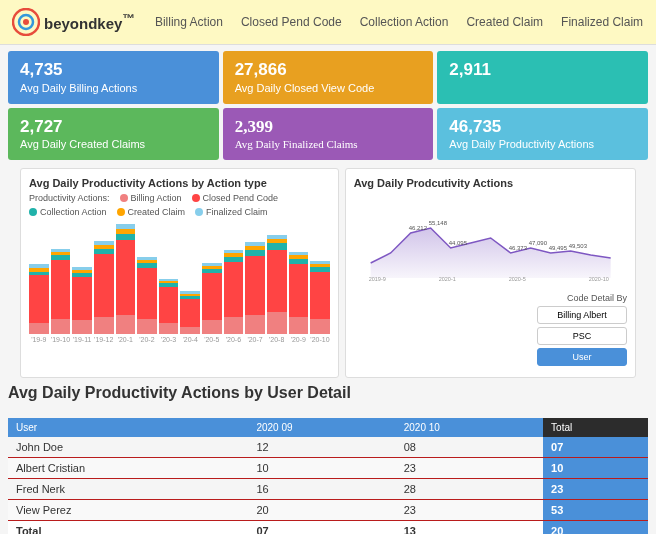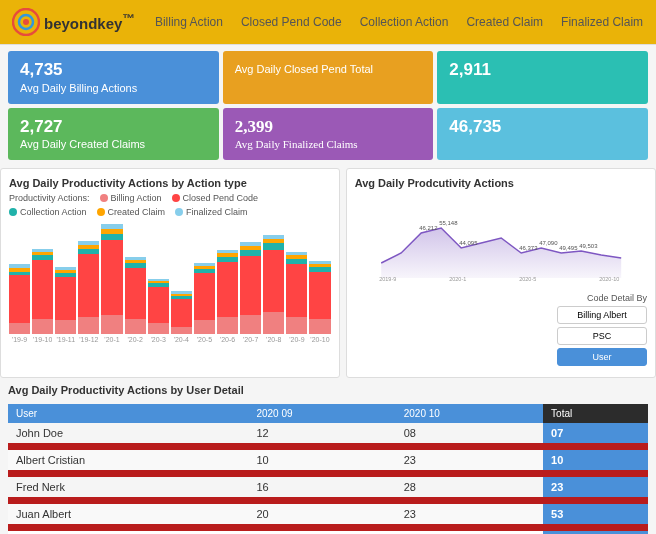--- a/index.html
+++ b/index.html
@@ -1,20 +1,20 @@
 <!DOCTYPE html>
 <html><head>
   <meta charset="utf-8">
   <style>
     * { box-sizing: border-box; margin: 0; padding: 0; }
     body { font-family: Arial, sans-serif; background: #f5f5f5; width: 656px; min-height: 534px; overflow: hidden; }
 
     
     .header {
-      background: #eab308;
+      background: #fef9c3;
       display: flex;
       align-items: center;
       padding: 8px 12px;
       border-bottom: 1px solid #ddd;
     }
     .logo {
       display: flex;
       align-items: center;
       margin-right: 20px;
     }
@@ -64,21 +64,21 @@
     .kpi-orange { background: #E8A020; }
     .kpi-teal { background: #2BBFB3; }
     .kpi-green { background: #5CB85C; }
     .kpi-purple { background: #9B59B6; font-family: Liberation Serif, serif; }
     .kpi-light-blue { background: #5BC0DE; }
 
     
     .charts-row {
       display: flex;
       gap: 6px;
-      padding: 0 0;
+      padding: 0 20px;
       margin-top: 2px;
     }
     .chart-box {
       background: #fff;
       border: 1px solid #ddd;
       border-radius: 3px;
       padding: 8px;
     }
     .chart-box-left {
       flex: 1.1;
@@ -179,41 +179,41 @@
       color: #fff;
       border-color: #4A90D9;
     }
 
     
     .table-section {
       padding: 0 8px;
       margin-top: 6px;
     }
     .table-title {
-      font-size: 11px;
+      font-size: 16px;
       font-weight: bold;
       color: #333;
-      margin-bottom: 8px;
+      margin-bottom: 16px;
     }
     .data-table {
       width: 100%;
       border-collapse: collapse;
       font-size: 11px;
     }
     .data-table th {
       background: #4A90D9;
       color: #fff;
       padding: 4px 8px;
       text-align: left;
       font-weight: normal;
       font-size: 10px;
     }
     .data-table td {
       padding: 4px 8px;
-      border-bottom: 7px solid #b91c1c;
+      border-bottom: 1px solid #b91c1c;
       color: #333;
     }
     .data-table tr:nth-child(even) td { background: #f9f9f9; }
     .data-table .total-row td {
       font-weight: bold;
       background: #fff;
       border-top: 1px solid #ccc;
     }
     .data-table .total-col {
       background: #4A90D9 !important;
@@ -247,35 +247,37 @@
     <a>Finalized Claim</a>
   </nav>
 </div>
 
 <div class="kpi-grid">
   <div class="kpi-card kpi-blue">
     <div class="kpi-value">4,735</div>
     <div class="kpi-label">Avg Daily Billing Actions</div>
   </div>
   <div class="kpi-card kpi-orange">
-    <div class="kpi-label">Avg Daily Closed Pend Total</div>
+    <div class="kpi-value">27,866</div>
+    <div class="kpi-label">Avg Daily Closed View Code</div>
   </div>
   <div class="kpi-card kpi-teal">
     <div class="kpi-value">2,911</div>
   </div>
   <div class="kpi-card kpi-green">
     <div class="kpi-value">2,727</div>
     <div class="kpi-label">Avg Daily Created Claims</div>
   </div>
   <div class="kpi-card kpi-purple">
     <div class="kpi-value">2,399</div>
     <div class="kpi-label">Avg Daily Finalized Claims</div>
   </div>
   <div class="kpi-card kpi-light-blue">
     <div class="kpi-value">46,735</div>
+    <div class="kpi-label">Avg Daily Productivity Actions</div>
   </div>
 </div>
 
 <div class="charts-row">
 
   <div class="chart-box chart-box-left">
     <div class="chart-title">Avg Daily Productivity Actions by Action type</div>
     <div class="legend">
       <span>Productivity Actions:</span>
       <span class="legend-item">
@@ -508,21 +510,21 @@
       <td>23</td>
       <td class="total-col">10</td>
     </tr>
         <tr>
       <td>Fred Nerk</td>
       <td>16</td>
       <td>28</td>
       <td class="total-col">23</td>
     </tr>
         <tr>
-      <td>Juan Albert</td>
+      <td>View Perez</td>
       <td>20</td>
       <td>23</td>
       <td class="total-col">53</td>
     </tr>
         <tr class="total-row">
     <td><b>Total</b></td>
     <td>07</td>
     <td>13</td>
     <td class="total-col">20</td>
   </tr>

